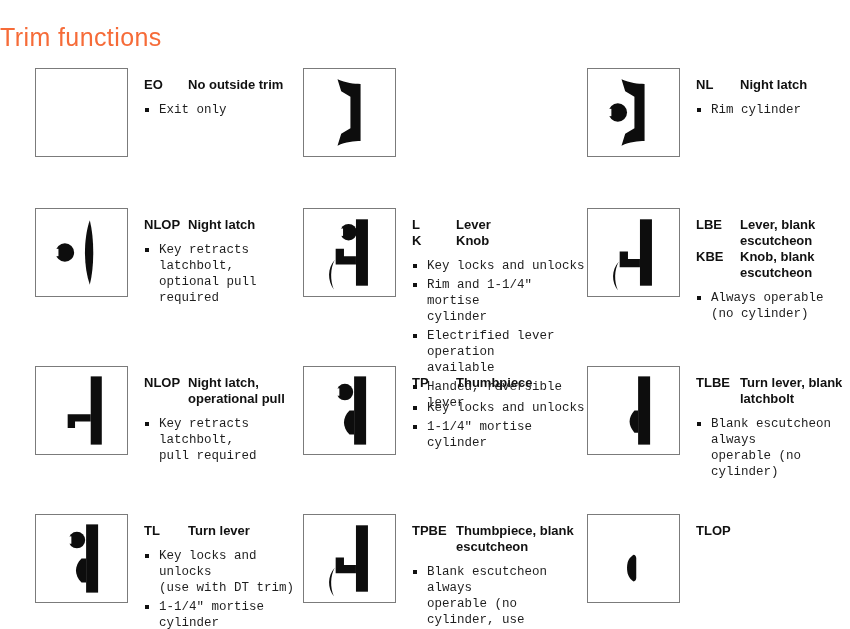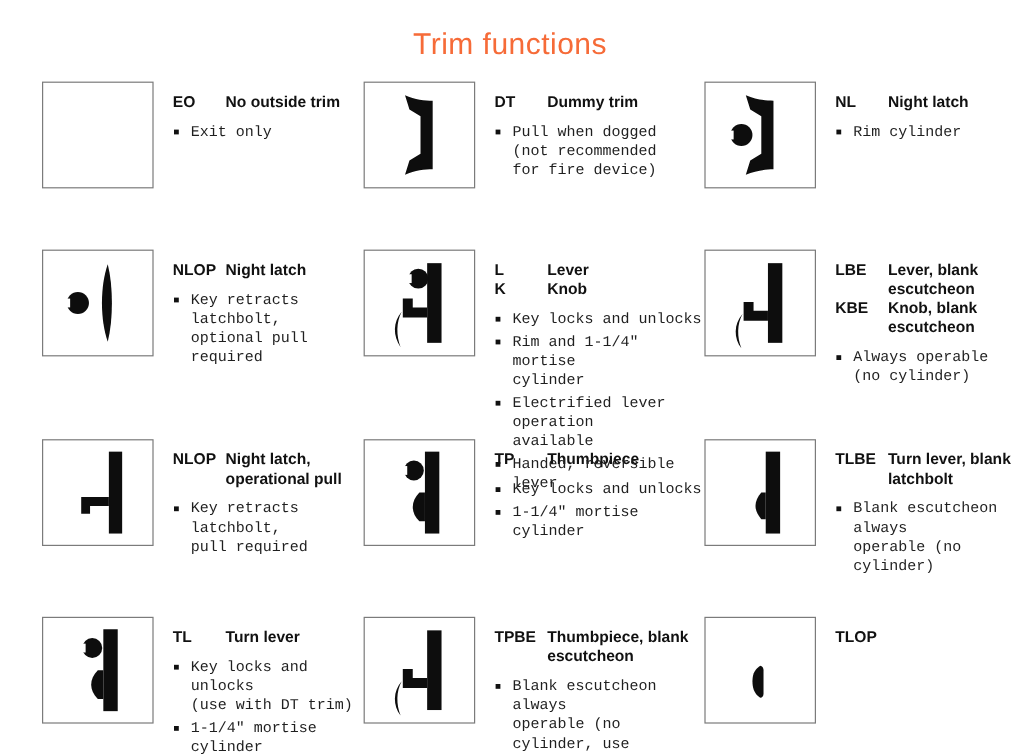--- a/index.html
+++ b/index.html
@@ -3,21 +3,20 @@
 <meta charset="utf-8">
 <style>
   html,body { margin:0; padding:0; background:#fff; }
   body {
     width:850px; height:629px;
     font-family:"Liberation Sans", sans-serif;
     color:#1a1a1a;
     overflow:hidden;
   }
   .title {
-    text-align:center;
     font-size:25px;
     font-weight:400;
     letter-spacing:0.4px;
     margin:22px 0 0 0;
     line-height:30px;
   }
   .grid {
     display:grid;
     grid-template-columns:268px 284px 276px;
     grid-template-rows:140px 158px 148px auto;
@@ -66,33 +65,20 @@
           <li>Exit only</li>
         </ul>
     </div>
   </div>
     <div class="cell">
     <div class="iconbox">
       <svg viewBox="0 0 90 90" fill="#0d0d0d" xmlns="http://www.w3.org/2000/svg">
           <path d="M32 9 C41 13 50 14 57 14 L57 76 C50 76 41 77 32 81 L36 68 L46 62 L46 28 L36 22 Z"></path>
         </svg>
     </div>
-    <div class="cell-text">
-      <div class="headers">
-          <div class="hrow">
-            <span class="code">DT</span>
-            <span class="name">Dummy trim</span>
-          </div>
-        </div>
-      <ul class="bullets">
-          <li>Pull when dogged
-(not recommended
-for fire device)</li>
-        </ul>
-    </div>
   </div>
     <div class="cell">
     <div class="iconbox">
       <svg viewBox="0 0 90 90" fill="#0d0d0d" xmlns="http://www.w3.org/2000/svg">
           <path d="M32 9 C41 13 50 14 57 14 L57 76 C50 76 41 77 32 81 L36 68 L46 62 L46 28 L36 22 Z"></path>
           <circle cx="28" cy="45" r="10"></circle>
           <rect x="15" y="41" width="6" height="8" fill="#fff"></rect>
         </svg>
     </div>
     <div class="cell-text">

